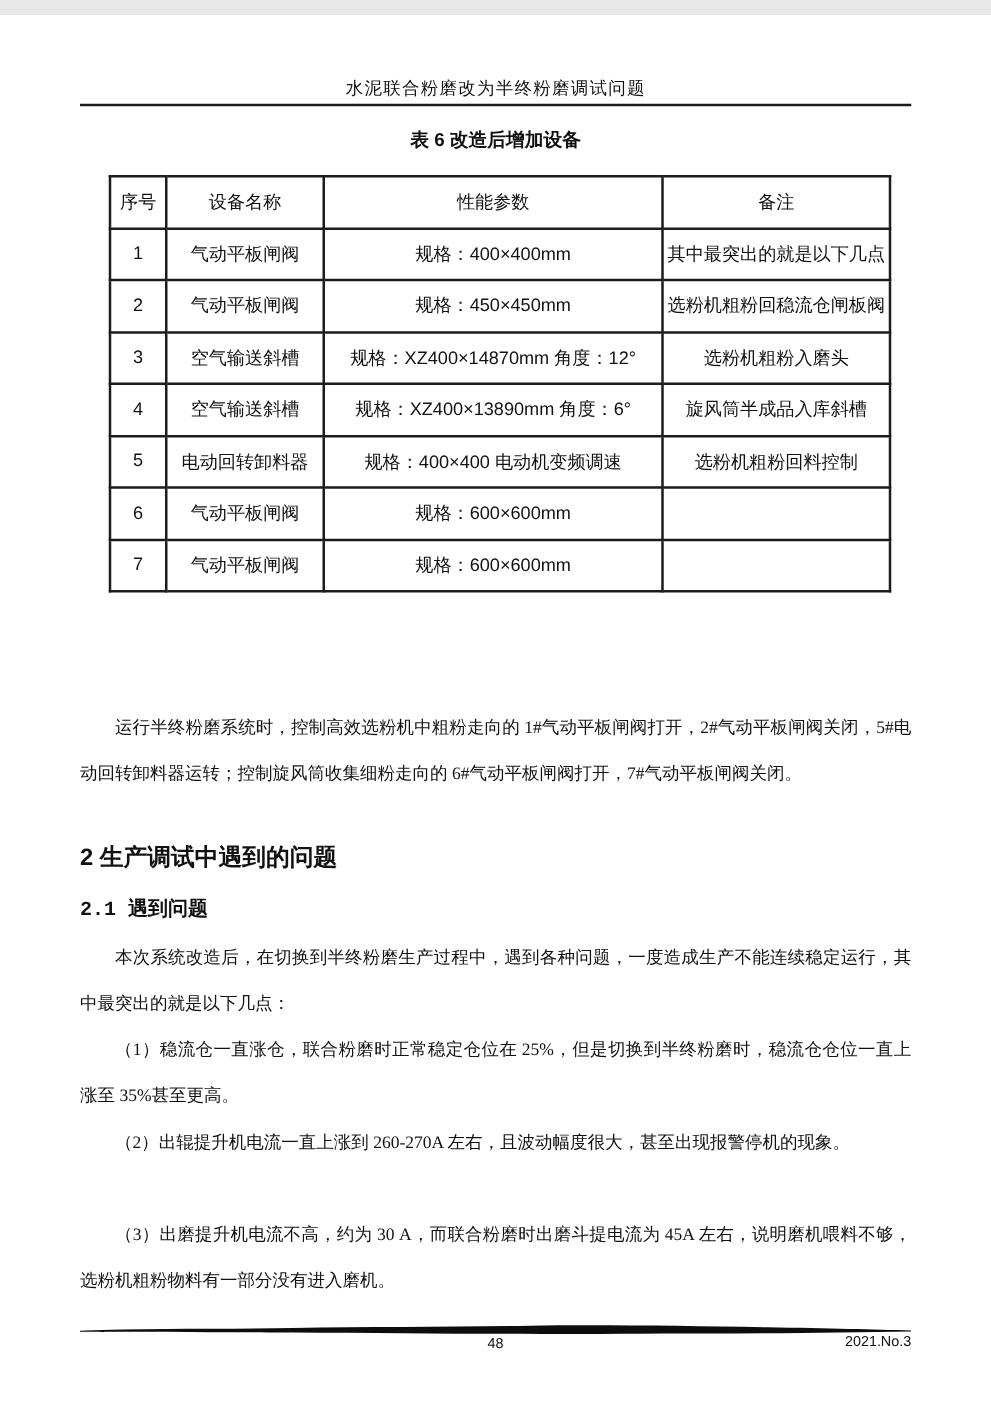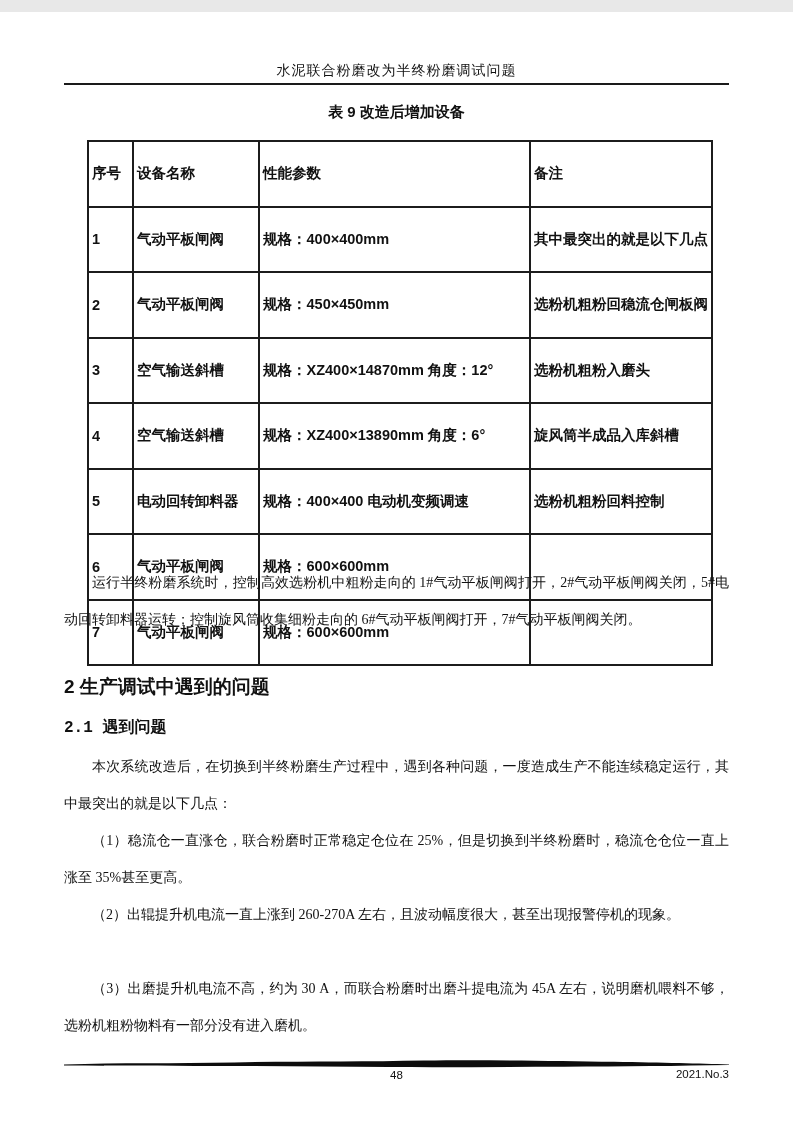--- a/index.html
+++ b/index.html
@@ -29,24 +29,24 @@
   table.equip{
     position:absolute;top:128px;left:87px;
     border-collapse:collapse;
     table-layout:fixed;
     font-family:"Liberation Sans","DejaVu Sans",sans-serif;
     font-size:14.5px;
   }
   table.equip th, table.equip td{
     border:2px solid #1c1c1c;
     height:39.5px;
-    padding:12px 3px;
-    text-align:left;
+    padding:0 3px;
+    text-align:center;
     vertical-align:middle;
-    font-weight:bold;
+    font-weight:normal;
     overflow:hidden;
     white-space:nowrap;
   }
   p.body-para{
     position:absolute;left:64px;width:665px;margin:0;
     font-size:14px;line-height:37px;
     text-align:justify;text-indent:2em;
     font-family:"Liberation Serif","DejaVu Serif",serif;
   }
   #p1{top:552px;}
@@ -79,21 +79,21 @@
   }
 </style>
 </head>
 <body>
 
 <div id="page">
 
   <div class="header-title">水泥联合粉磨改为半终粉磨调试问题</div>
   <div class="header-rule"></div>
 
-  <div class="table-caption">表 9 改造后增加设备</div>
+  <div class="table-caption">表 6 改造后增加设备</div>
 
   <table class="equip">
     <colgroup>
       <col style="width:45px">
       <col style="width:126px">
       <col style="width:271px">
       <col style="width:175px">
     </colgroup>
     <thead>
       <tr id="thead-row">

